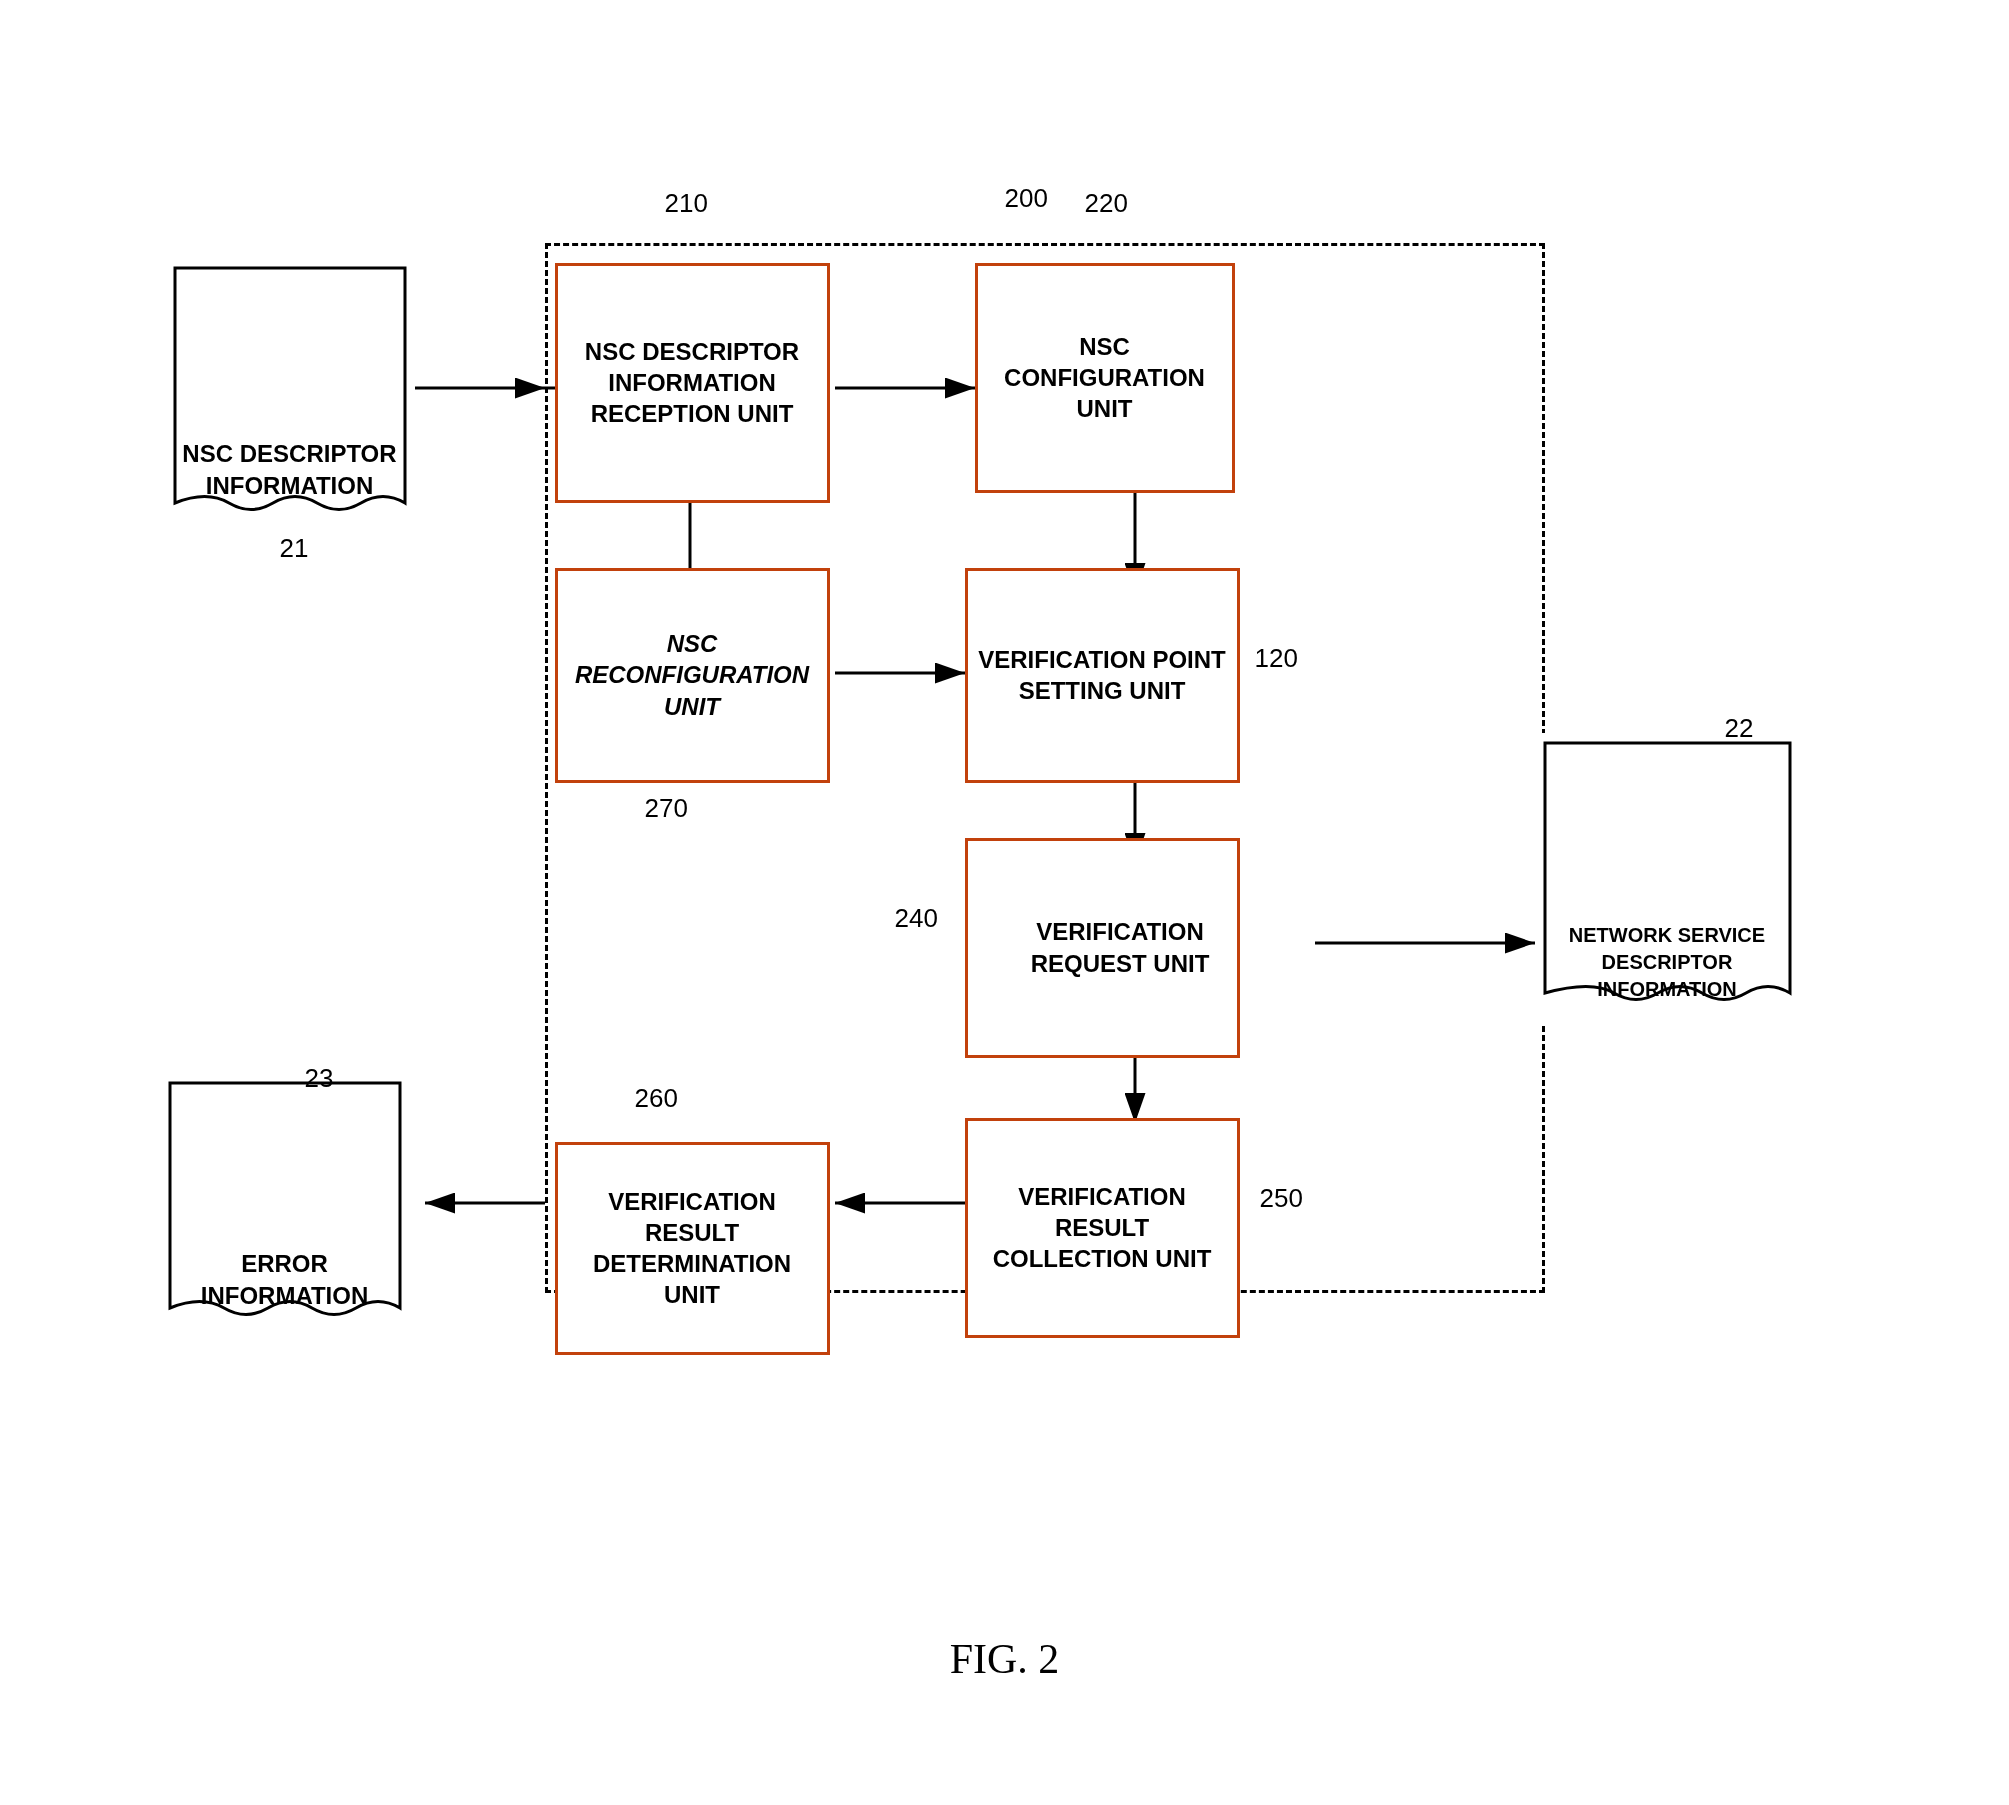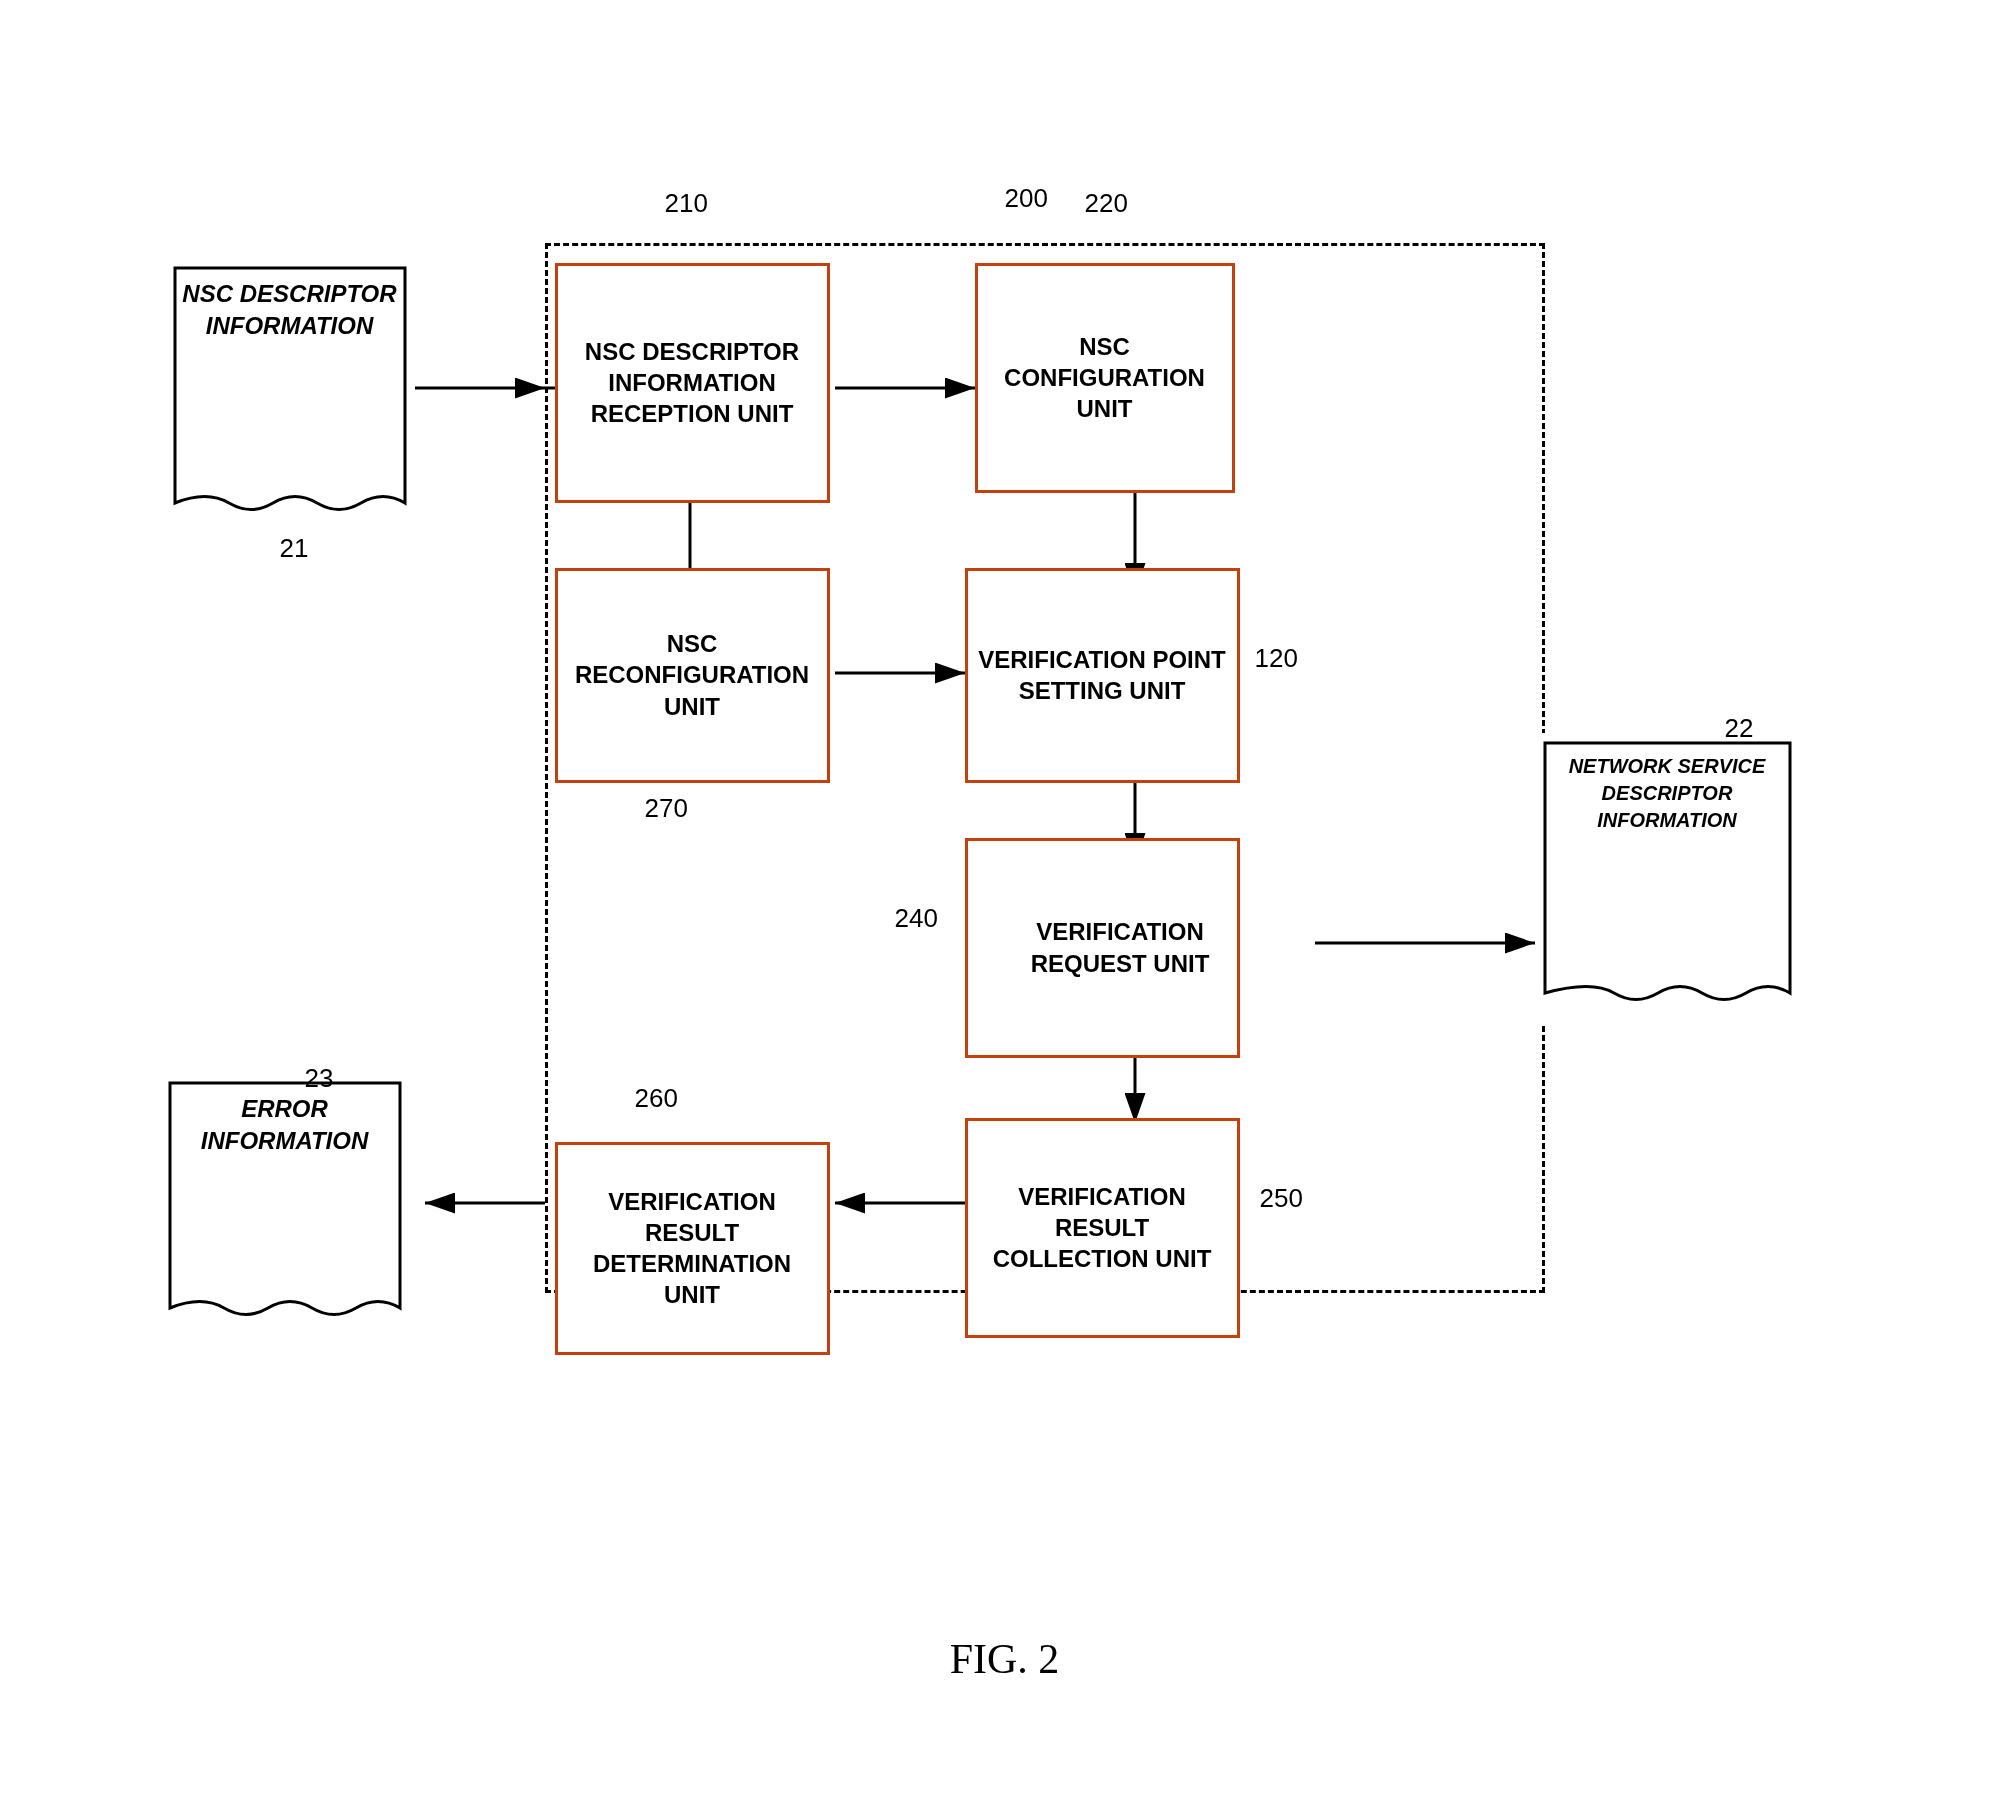--- a/index.html
+++ b/index.html
@@ -17,28 +17,27 @@
     .diagram-container {
       position: relative;
       width: 1800px;
       height: 1600px;
     }
 
     
     .doc-shape {
       position: absolute;
       display: flex;
-      align-items: flex-start;
+      align-items: flex-end;
       justify-content: center;
       text-align: center;
       font-size: 28px;
       font-weight: bold;
       line-height: 1.3;
       background: #fff;
-      font-style: italic;
     }
 
     .doc-shape svg {
       position: absolute;
       top: 0; left: 0;
       width: 100%; height: 100%;
     }
 
     .doc-shape .doc-text {
       position: relative;
@@ -145,21 +144,21 @@
 
   <div class="box" style="left: 450px; top: 160px; width: 275px; height: 240px;">
     <span style="padding:10px;">NSC DESCRIPTOR INFORMATION RECEPTION UNIT</span>
   </div>
 
   <div class="box" style="left: 870px; top: 160px; width: 260px; height: 230px;">
     <span style="padding:10px;">NSC CONFIGURATION UNIT</span>
   </div>
 
   <div class="box" style="left: 450px; top: 465px; width: 275px; height: 215px;">
-    <span style="padding:10px;">NSC RECONFIGURATION UNIT</span>
+    <span style="padding:10px;font-style:italic;">NSC RECONFIGURATION UNIT</span>
   </div>
 
   <div class="label" style="left: 540px; top: 690px;">270</div>
 
   <div class="box" style="left: 860px; top: 465px; width: 275px; height: 215px;">
     <span style="padding:10px;">VERIFICATION POINT SETTING UNIT</span>
   </div>
 
   <div class="label" style="left: 1150px; top: 540px;">120</div>
 

